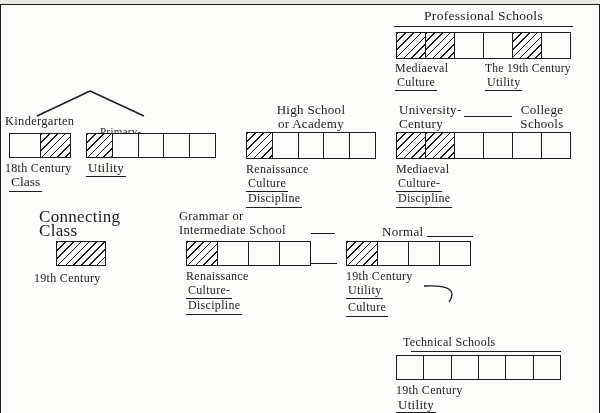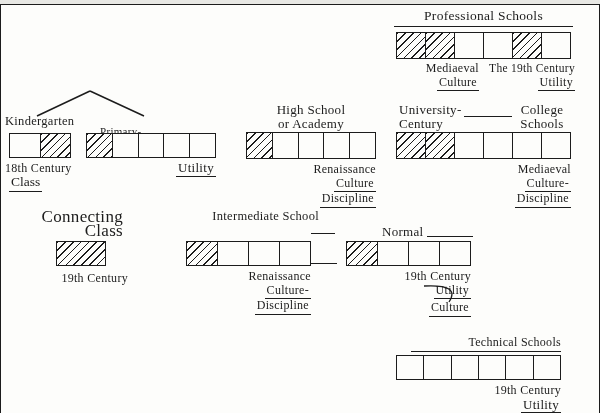--- a/index.html
+++ b/index.html
@@ -6,21 +6,21 @@
   .page{
     position:relative;width:600px;height:413px;margin:4px auto;
     background:var(--paper,#ffffff);
     border:1.6px solid var(--ink,#1c1c1c);
     box-sizing:border-box;
     font-family:"Liberation Serif","DejaVu Serif",serif;
     color:var(--ink,#1c1c1c);
     overflow:hidden;
   }
   .abs{position:absolute;}
-  .cap{position:absolute;text-align:right;font-size:12px;line-height:13.5px;letter-spacing:.3px;}
+  .cap{position:absolute;text-align:left;font-size:12px;line-height:13.5px;letter-spacing:.3px;}
   .title2{position:absolute;text-align:center;font-size:13px;line-height:14px;letter-spacing:.3px;}
   .bar{position:absolute;display:flex;border:1.8px solid var(--ink,#1c1c1c);background:var(--paper,#fff);box-sizing:border-box;}
   .cell{flex:1;border-left:1.6px solid var(--ink,#1c1c1c);}
   .cell:first-child{border-left:none;}
   .cell.hatched{background-image:repeating-linear-gradient(135deg,var(--ink,#1c1c1c) 0,var(--ink,#1c1c1c) 1.1px,transparent 1.1px,transparent 5.5px);}
   .u{display:inline-block;border-bottom:1.4px solid var(--ink,#1c1c1c);padding:0 2px 1px;}
   .rule{position:absolute;height:1.4px;background:var(--ink,#1c1c1c);}
   svg{display:block;}
 </style>
 </head>
@@ -118,20 +118,21 @@
     <div>Class</div>
   </div>
   <div class="bar" style="left:55px;top:236px;width:50px;height:25px">
       <div class="cell hatched"></div>
     </div>
   <div class="cap" style="left:33px;top:267px;width:94px">
     <div>19th Century</div>
   </div>
 
   <div class="cap" style="left:178px;top:205px;width:140px;font-size:12.5px">
+    <div>Grammar or</div>
     <div>Intermediate School</div>
   </div>
   <div class="rule" style="left:310px;top:228px;width:24px"></div>
   <div class="bar" style="left:185px;top:236px;width:125px;height:25px">
       <div class="cell hatched"></div>
       <div class="cell plain"></div>
       <div class="cell plain"></div>
       <div class="cell plain"></div>
     </div>
   <div class="rule" style="left:310px;top:258px;width:26px"></div>

